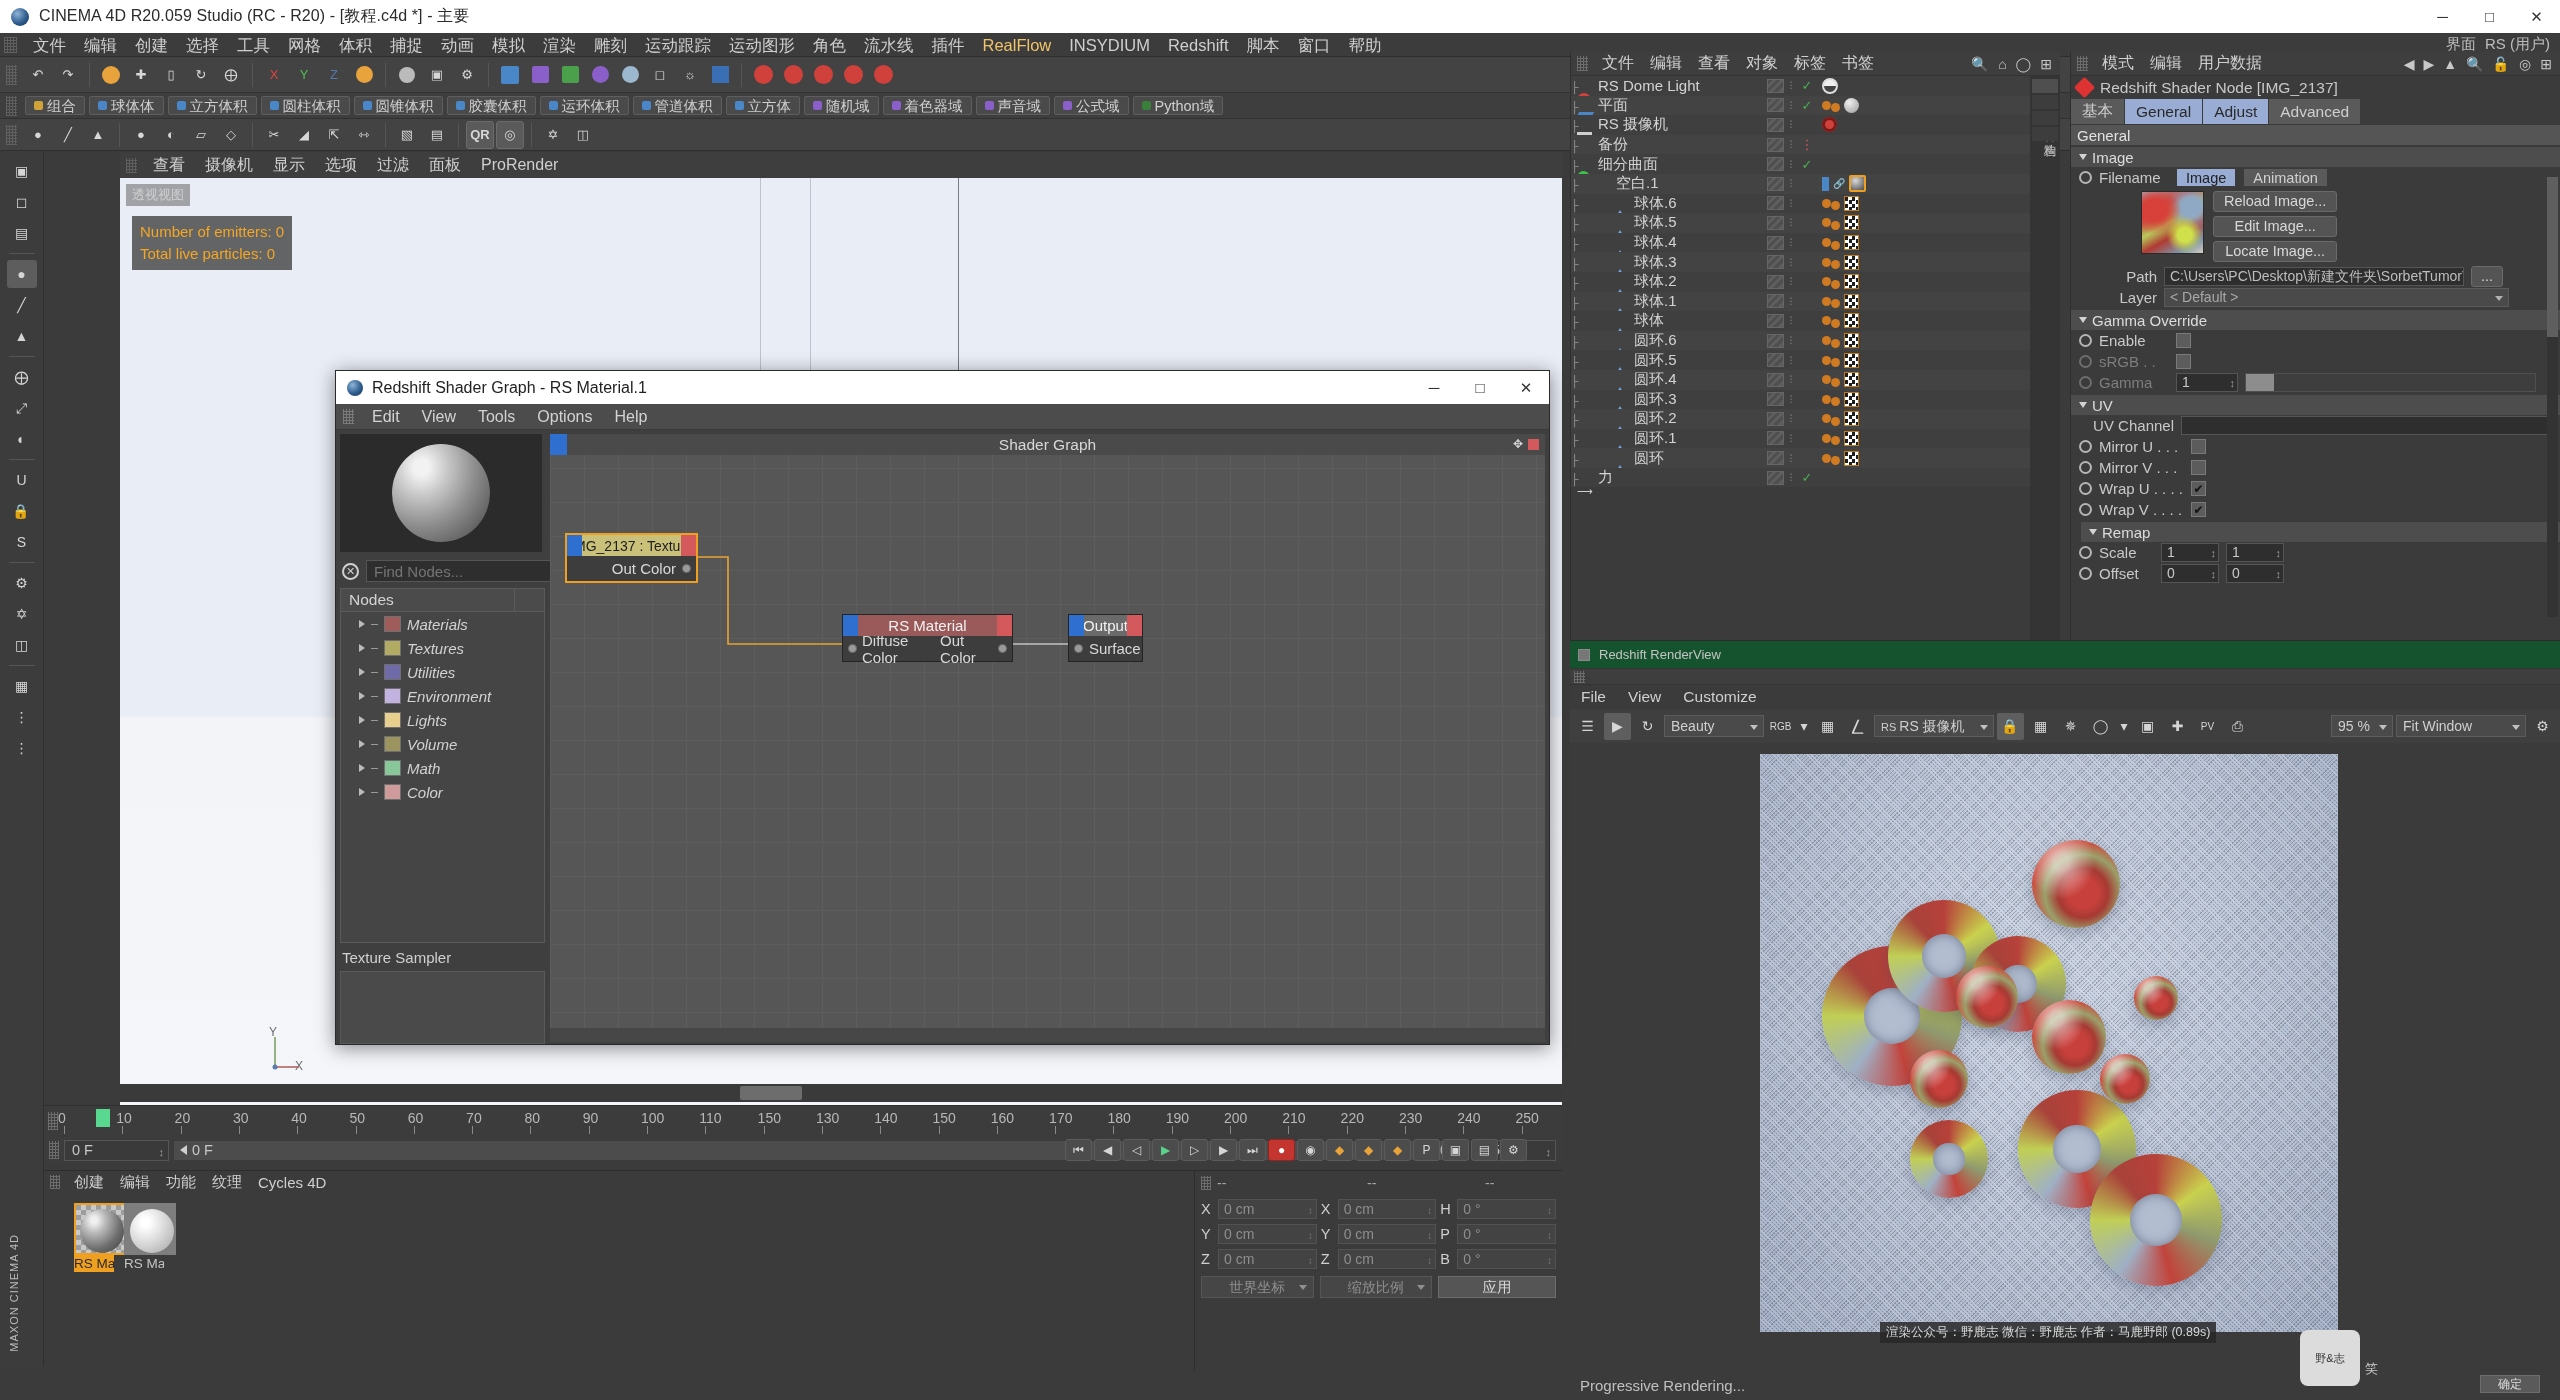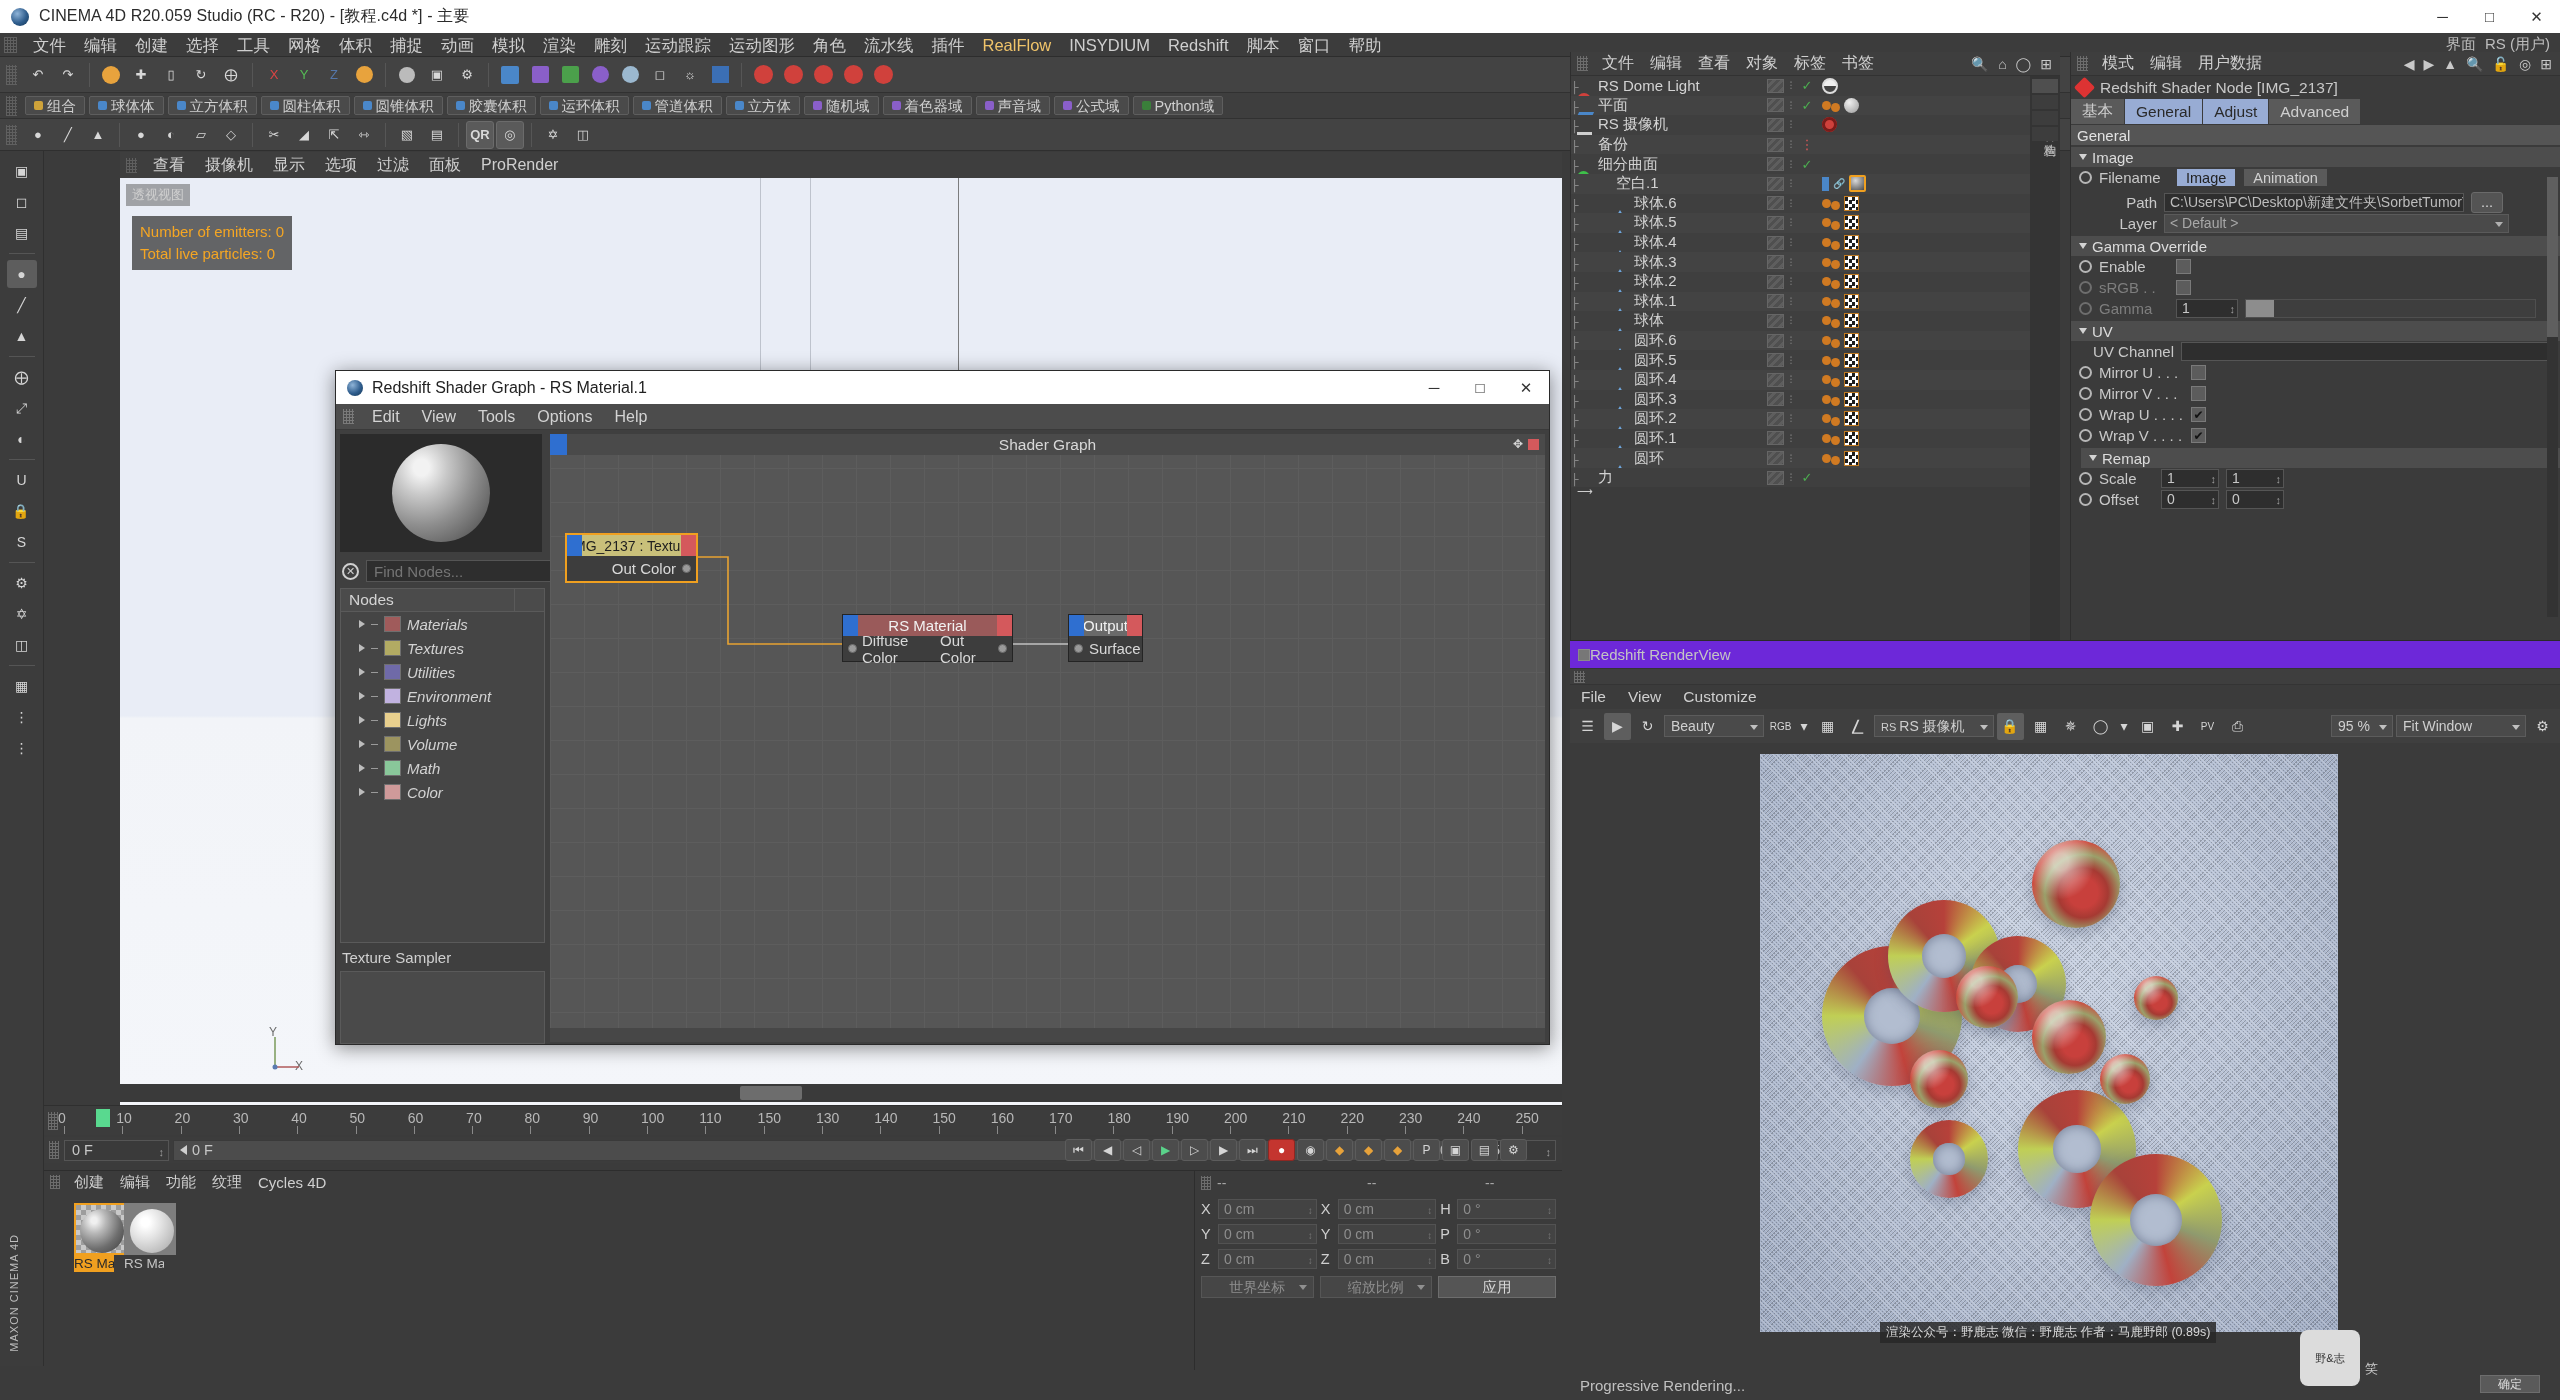--- a/index.html
+++ b/index.html
@@ -275,22 +275,22 @@
     background:
       radial-gradient(ellipse at 20% 30%, #d8413a 0 18%, rgba(216,65,58,0) 40%),
       radial-gradient(ellipse at 70% 70%, #cfe04a 0 12%, rgba(207,224,74,0) 30%),
       radial-gradient(ellipse at 80% 25%, #8fa9c4 0 15%, rgba(143,169,196,0) 35%),
       linear-gradient(150deg,#9fb0bf 0%, #c4453c 28%, #b8c85a 48%, #b03a33 64%, #7f93a8 85%, #d6d2c4 100%);
     border:1px solid #2a2a2a;}
 
   
   #rv{ position:absolute;left:1570px;top:640px;width:990px;height:730px;background:#3b3b3b;
     border-top:1px solid #2b2b2b;}
-  #rv-title{ height:27px;display:flex;align-items:center;padding-left:8px;
-    background:#6d28d9;color:#c4c4c4;font-size:15px;}
+  #rv-title{ height:27px;display:flex;align-items:center;gap:9px;padding-left:8px;
+    background:#14532d;color:#c4c4c4;font-size:13px;}
   #rv-title .sq{ width:12px;height:12px;background:#777;border:1px solid #8a8a8a;}
   #rv-strip{ height:17px;background:#3e3e3e;border-top:1px solid #343434;border-bottom:1px solid #343434;
     display:flex;align-items:center;}
   #rv-strip .g{ width:11px;height:12px;margin-left:4px;
     background-image:repeating-linear-gradient(0deg,#6d6d6d 0 1px,transparent 1px 3px),
                      repeating-linear-gradient(90deg,#6d6d6d 0 1px,transparent 1px 3px);}
   #rv-menu{ height:24px;display:flex;align-items:center;color:#cfcfcf;font-size:15.5px;}
   #rv-menu .mi{ padding:0 11px; }
   #rv-tools{ height:34px;display:flex;align-items:center;gap:3px;padding:0 4px;background:#3f3f3f;}
   #rv-tools .tb{ width:27px;height:27px;display:flex;align-items:center;justify-content:center;
@@ -1219,20 +1219,28 @@
 
   <div class="grp">
     <div class="ca"></div>
     <span>Image</span>
   </div>
   <div class="prow">
     <div class="rad"></div>
     <span class="lbl">Filename</span>
     <span class="pillbtn">Image</span>
     <span class="pillbtn off">Animation</span>
+  </div>
+  <div style="display:flex;gap:9px;padding:3px 0 0 70px;align-items:flex-start">
+    <div id="tex-thumb"></div>
+    <div style="display:flex;flex-direction:column;gap:4px">
+      <div class="btn">Reload Image...</div>
+      <div class="btn">Edit Image...</div>
+      <div class="btn">Locate Image...</div>
+    </div>
   </div>
   <div class="prow" style="margin-top:4px">
     <span class="lbl" style="text-align:right;min-width:78px">Path</span>
     <span class="field" style="width:300px">C:\Users\PC\Desktop\新建文件夹\SorbetTumorTextures\IM</span>
     <span class="btn" style="width:32px;padding:0">...</span>
   </div>
   <div class="prow">
     <span class="lbl" style="text-align:right;min-width:78px">Layer</span>
     <span class="sel-ctl" style="width:345px">&lt; Default &gt;</span>
   </div>

